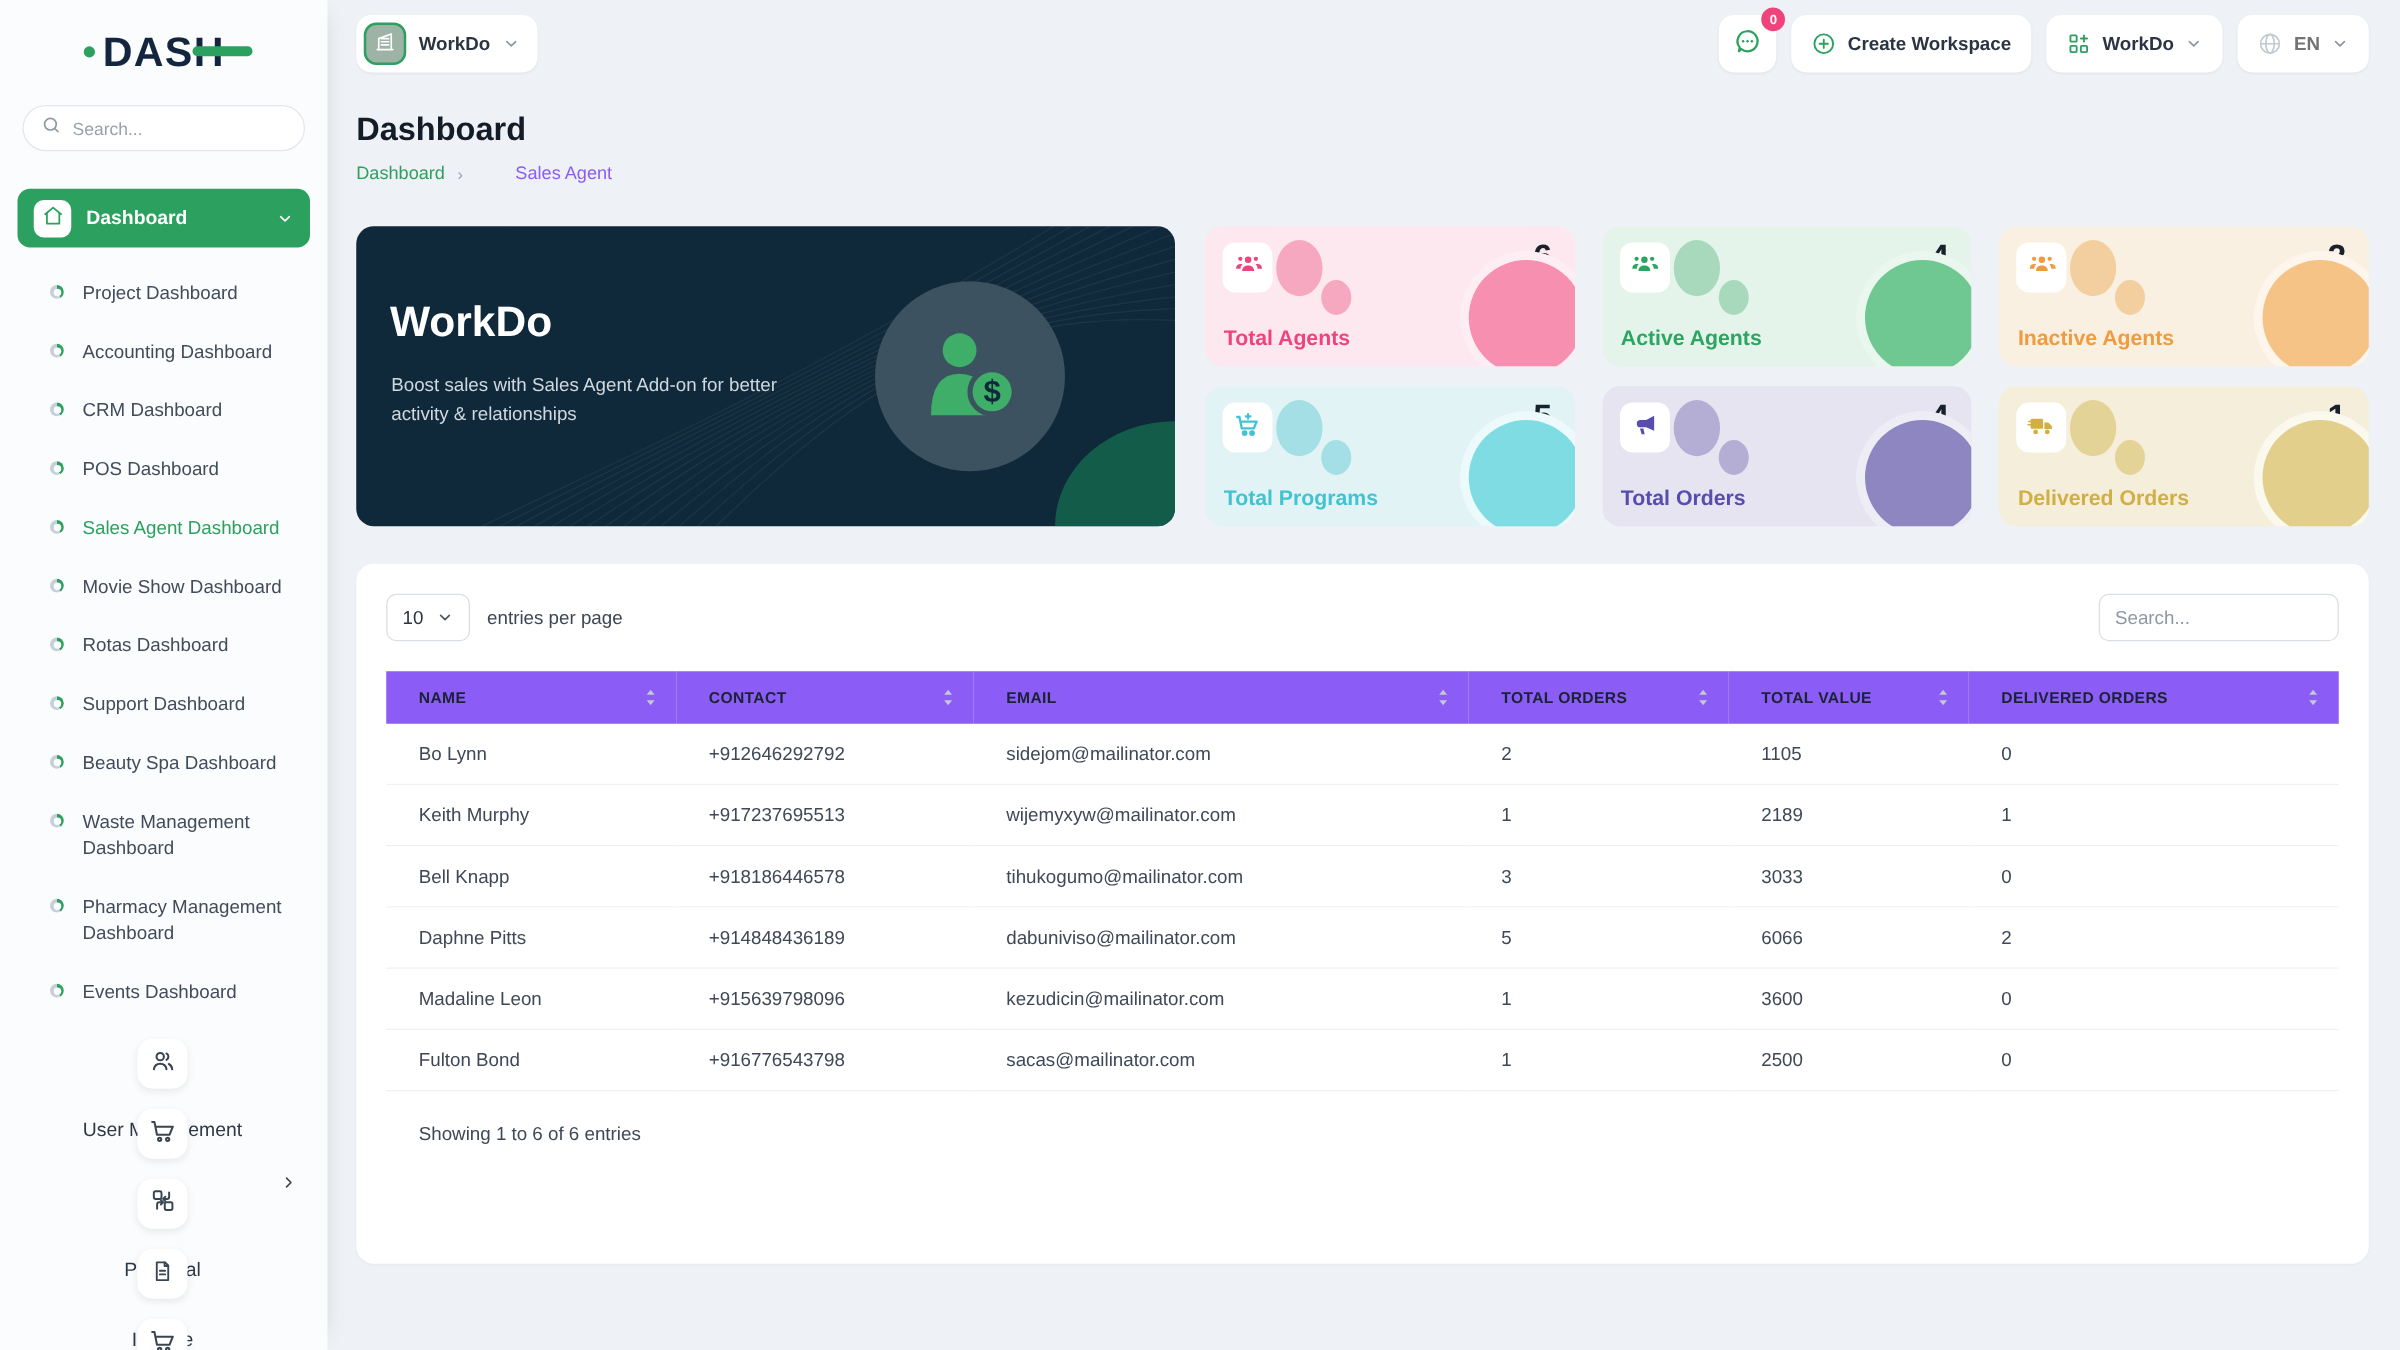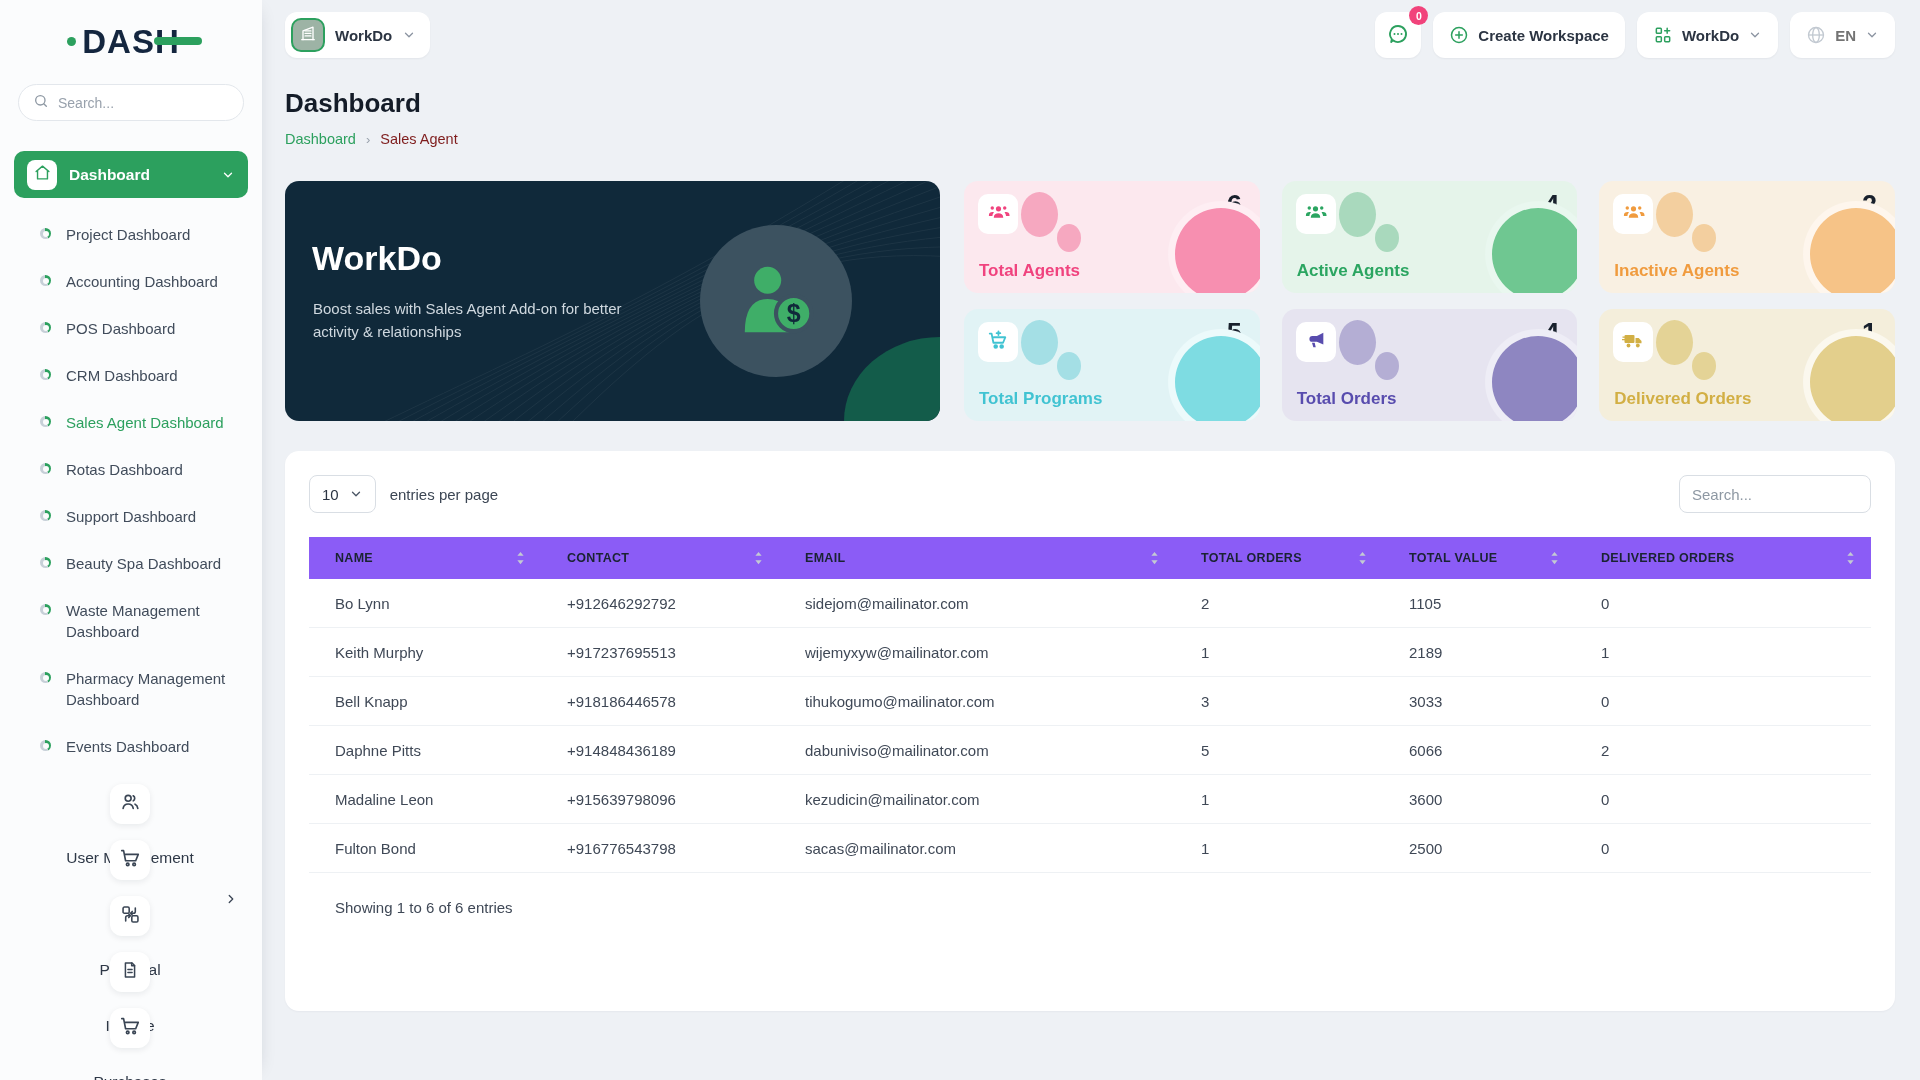--- a/index.html
+++ b/index.html
@@ -52,21 +52,21 @@
   .icon-btn { width:46px; justify-content:center; padding:0; position:relative; color:#2ca05e; }
   .badge { position:absolute; top:-6px; right:-7px; min-width:19px; height:19px; border-radius:10px; background:#f1437b;
     color:#fff; font-size:10.5px; font-weight:700; display:flex; align-items:center; justify-content:center; padding:0 5px; }
   .green-ic { color:#2ca05e; display:flex; }
   .gray-ic { color:#c2c9d1; display:flex; }
   .lang-label { color:#737373; font-weight:700; }
   .page-title { font-size:26px; font-weight:700; color:#141c28; margin-top:30px; }
   .breadcrumb { display:flex; align-items:center; gap:10px; margin-top:12px; font-size:14.5px; }
   .bc-link { color:#2ca05e; cursor:pointer; }
   .bc-sep { color:#98a1ac; font-size:13px; }
-  .bc-current { color:#7f1d1d; }
+  .bc-current { color:#8b5cf6;margin-left:32px; }
   
   .hero { display:flex; gap:24px; margin-top:34px; }
   .banner { position:relative; width:655px; height:240px; border-radius:14px; background:#10293a; overflow:hidden; flex:none; }
   .curves { position:absolute; inset:0; width:100%; height:100%; }
   .banner-title { position:absolute; left:27px; top:58px; font-size:34px; font-weight:700; color:#fff; }
   .banner-sub { position:absolute; left:28px; top:116px; width:345px; font-size:15px; line-height:23px; color:#cfd8df; }
   .banner-badge { position:absolute; right:88px; top:44px; width:152px; height:152px; border-radius:50%; background:#3c5260;
     display:flex; align-items:center; justify-content:center; }
   .banner-corner { position:absolute; right:0; bottom:0; width:96px; height:84px; background:#135c4a; border-top-left-radius:100%; }
   .stats { flex:1; display:grid; grid-template-columns:repeat(3,1fr); grid-template-rows:112px 112px; gap:16px 22px; }
@@ -130,27 +130,30 @@
   </div>
   <ul class="submenu" id="submenu">
       <li class="sub-item">
     <span class="bullet"></span>
     <span class="sub-label">Project Dashboard</span></li>
       <li class="sub-item">
     <span class="bullet"></span>
     <span class="sub-label">Accounting Dashboard</span></li>
       <li class="sub-item">
     <span class="bullet"></span>
+    <span class="sub-label">CRM Dashboard</span></li>
+      <li class="sub-item">
+    <span class="bullet"></span>
     <span class="sub-label">POS Dashboard</span></li>
-      <li class="sub-item">
-    <span class="bullet"></span>
-    <span class="sub-label">CRM Dashboard</span></li>
       <li class="sub-item active">
     <span class="bullet"></span>
     <span class="sub-label">Sales Agent Dashboard</span></li>
+      <li class="sub-item">
+    <span class="bullet"></span>
+    <span class="sub-label">Movie Show Dashboard</span></li>
       <li class="sub-item">
     <span class="bullet"></span>
     <span class="sub-label">Rotas Dashboard</span></li>
       <li class="sub-item">
     <span class="bullet"></span>
     <span class="sub-label">Support Dashboard</span></li>
       <li class="sub-item">
     <span class="bullet"></span>
     <span class="sub-label">Beauty Spa Dashboard</span></li>
       <li class="sub-item">

